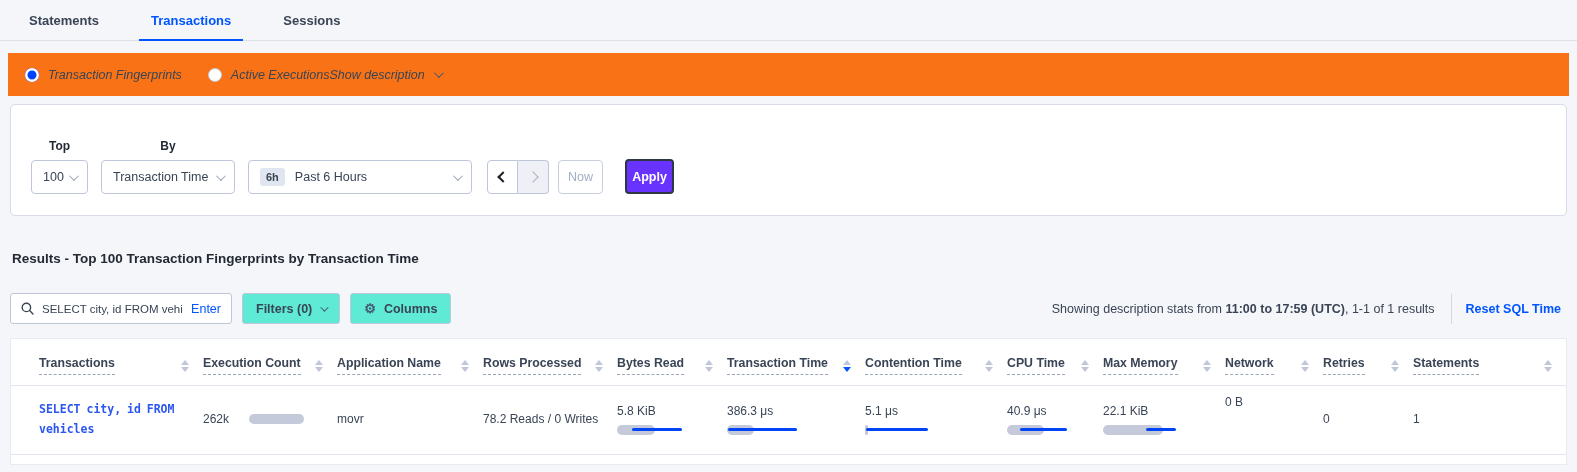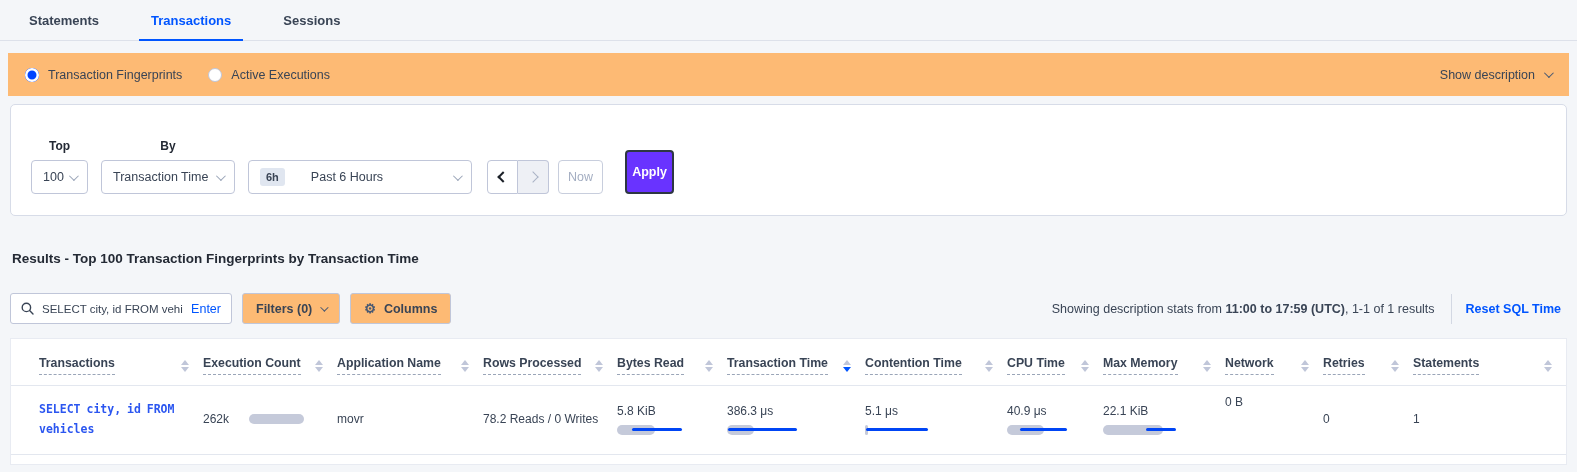--- a/index.html
+++ b/index.html
@@ -5,59 +5,59 @@
   * { margin:0; padding:0; box-sizing:border-box; }
   html,body { width:1577px; height:472px; background:#f4f6f9; font-family:"Liberation Sans", sans-serif; color:#394455; overflow:hidden; }
 
   
   .tabbar { display:flex; align-items:flex-end; height:41px; border-bottom:1px solid #dde1ea; padding-left:25px; }
   .tab { font-size:13px; font-weight:600; color:#394455; padding:0 4px 12px; margin-right:44px; cursor:pointer; position:relative; }
   .tab.active { color:#0055ff; }
   .tab.active::after { content:""; position:absolute; left:-8px; right:-8px; bottom:-1px; height:2.5px; background:#0055ff; }
 
   
-  .toggle-strip { background:#fdba74; margin:12px 8px 0; height:43px; display:flex; align-items:center; justify-content:space-between; padding:0 18px 0 17px; }
+  .toggle-strip { background:#f97316; margin:12px 8px 0; height:43px; display:flex; align-items:center; padding:0 18px 0 17px;font-style:italic; }
   .radio-group { display:flex; align-items:center; gap:26px; }
   .radio-opt { display:flex; align-items:center; gap:9px; cursor:pointer; font-size:12.5px; color:#394455; }
   .radio-dot { width:14px; height:14px; border-radius:50%; flex:0 0 auto; }
   .radio-dot.on { background:#0043ff; box-shadow: inset 0 0 0 2.5px #ffffff, inset 0 0 0 7px #0043ff; }
   .radio-dot.off { background:#fff; border:1px solid #c0c6d9; }
   .show-desc { display:flex; align-items:center; gap:9px; font-size:12.5px; color:#394455; cursor:pointer; }
 
   .chev { display:inline-block; width:7px; height:7px; border-right:1.6px solid #475872; border-bottom:1.6px solid #475872; transform:rotate(45deg) translateY(-2px); }
   .chev.gray { border-color:#9aa5b8; }
 
   
   .criteria-card { background:#fff; border:1px solid #d7dce8; border-radius:5px; margin:8px 10px 0; padding:17px 20px 21px; }
   .criteria-title { font-size:13.5px; font-weight:700; color:#242a35; }
   .fields { display:flex; align-items:flex-end; margin-top:17px; }
   .field { margin-right:13px;text-align:center; }
   .field-label { font-size:12px; font-weight:700; color:#242a35; margin-bottom:7px; }
   .select { height:34px; border:1px solid #c0c6d9; border-radius:4px; background:#fff; display:flex; align-items:center; padding:0 11px; font-size:12.5px; color:#394455; cursor:pointer; }
   .select .chev { margin-left:auto; }
   .sel-top { width:57px; }
   .sel-by { width:134px; }
-  .sel-range { width:224px;gap:16px; }
+  .sel-range { width:224px; }
   .range-badge { background:#e0e6f0; color:#394455; font-size:11px; font-weight:700; border-radius:3px; padding:3px 6px; margin-right:10px; }
   .arrow-group { display:flex; margin-left:2px; margin-right:9px; }
   .arrow-btn { width:31px; height:34px; border:1px solid #c0c6d9; background:#fff; display:flex; align-items:center; justify-content:center; cursor:pointer; }
   .arrow-btn.prev { border-radius:4px 0 0 4px; }
   .arrow-btn.next { border-radius:0 4px 4px 0; border-left:none; background:#eef0f5; cursor:default; }
   .chev-left { display:inline-block; width:8px; height:8px; border-left:2.2px solid #1b2028; border-bottom:2.2px solid #1b2028; transform:rotate(45deg); }
   .chev-right { display:inline-block; width:8px; height:8px; border-right:1.8px solid #aab3c5; border-top:1.8px solid #aab3c5; transform:rotate(45deg); }
   .now-btn { height:34px; width:45px; border:1px solid #c8cedd; border-radius:4px; background:#fff; color:#a4aec2; font-size:12.5px; display:flex; align-items:center; justify-content:center; margin-right:22px; cursor:pointer; }
-  .apply-btn { height:44px; width:49px; background:#6933ff; border:2px solid #2e3742; border-radius:4px; color:#fff; font-size:12.5px; font-weight:600; display:flex; align-items:center; justify-content:center; cursor:pointer; }
+  .apply-btn { height:35px; width:49px; background:#6933ff; border:2px solid #2e3742; border-radius:4px; color:#fff; font-size:12.5px; font-weight:600; display:flex; align-items:center; justify-content:center; cursor:pointer; }
 
   
   .results-heading { margin:35px 10px 0 12px; font-size:13.5px; font-weight:700; color:#242a35; }
   .controls-row { display:flex; align-items:center; margin:27px 10px 0; }
   .search-box { width:222px; height:31px; border:1px solid #c0c6d9; border-radius:3px; background:#fff; display:flex; align-items:center; padding:0 10px; }
   .search-box input { border:none; outline:none; flex:1; min-width:0; font-size:11.5px; color:#394455; font-family:"Liberation Sans",sans-serif; background:transparent; margin-left:8px; }
   .enter-link { color:#0055ff; font-size:12.5px; margin-left:8px; cursor:pointer; }
-  .btn { height:31px; border:1px solid #c0c6d9; border-radius:3px; background:#fdba74; display:flex; align-items:center; gap:8px; padding:0 13px; font-size:12.5px; font-weight:700; color:#394455; margin-left:10px; cursor:pointer; }
+  .btn { height:31px; border:1px solid #c0c6d9; border-radius:3px; background:#5eead4; display:flex; align-items:center; gap:8px; padding:0 13px; font-size:12.5px; font-weight:700; color:#394455; margin-left:10px; cursor:pointer; }
   .gear-glyph { font-size:13px; color:#475872; line-height:1; }
   .stats-note { margin-left:auto; font-size:12.5px; color:#394455; }
   .stats-note b { font-weight:700; }
   .v-divider { width:1px; height:30px; background:#d3d8e3; margin:0 14px 0 16px; }
   .reset-link { color:#0055ff; font-size:12.5px; font-weight:600; margin-right:6px; cursor:pointer; white-space:nowrap; }
 
   
   .table-card { background:#fff; border:1px solid #e8ebf2; margin:14px 10px 0; padding-bottom:9px; }
   table { width:100%; border-collapse:collapse; table-layout:fixed; }
   th { text-align:left; padding:17px 6px 10px 0; border-bottom:1px solid #e3e7ef; vertical-align:middle; }

